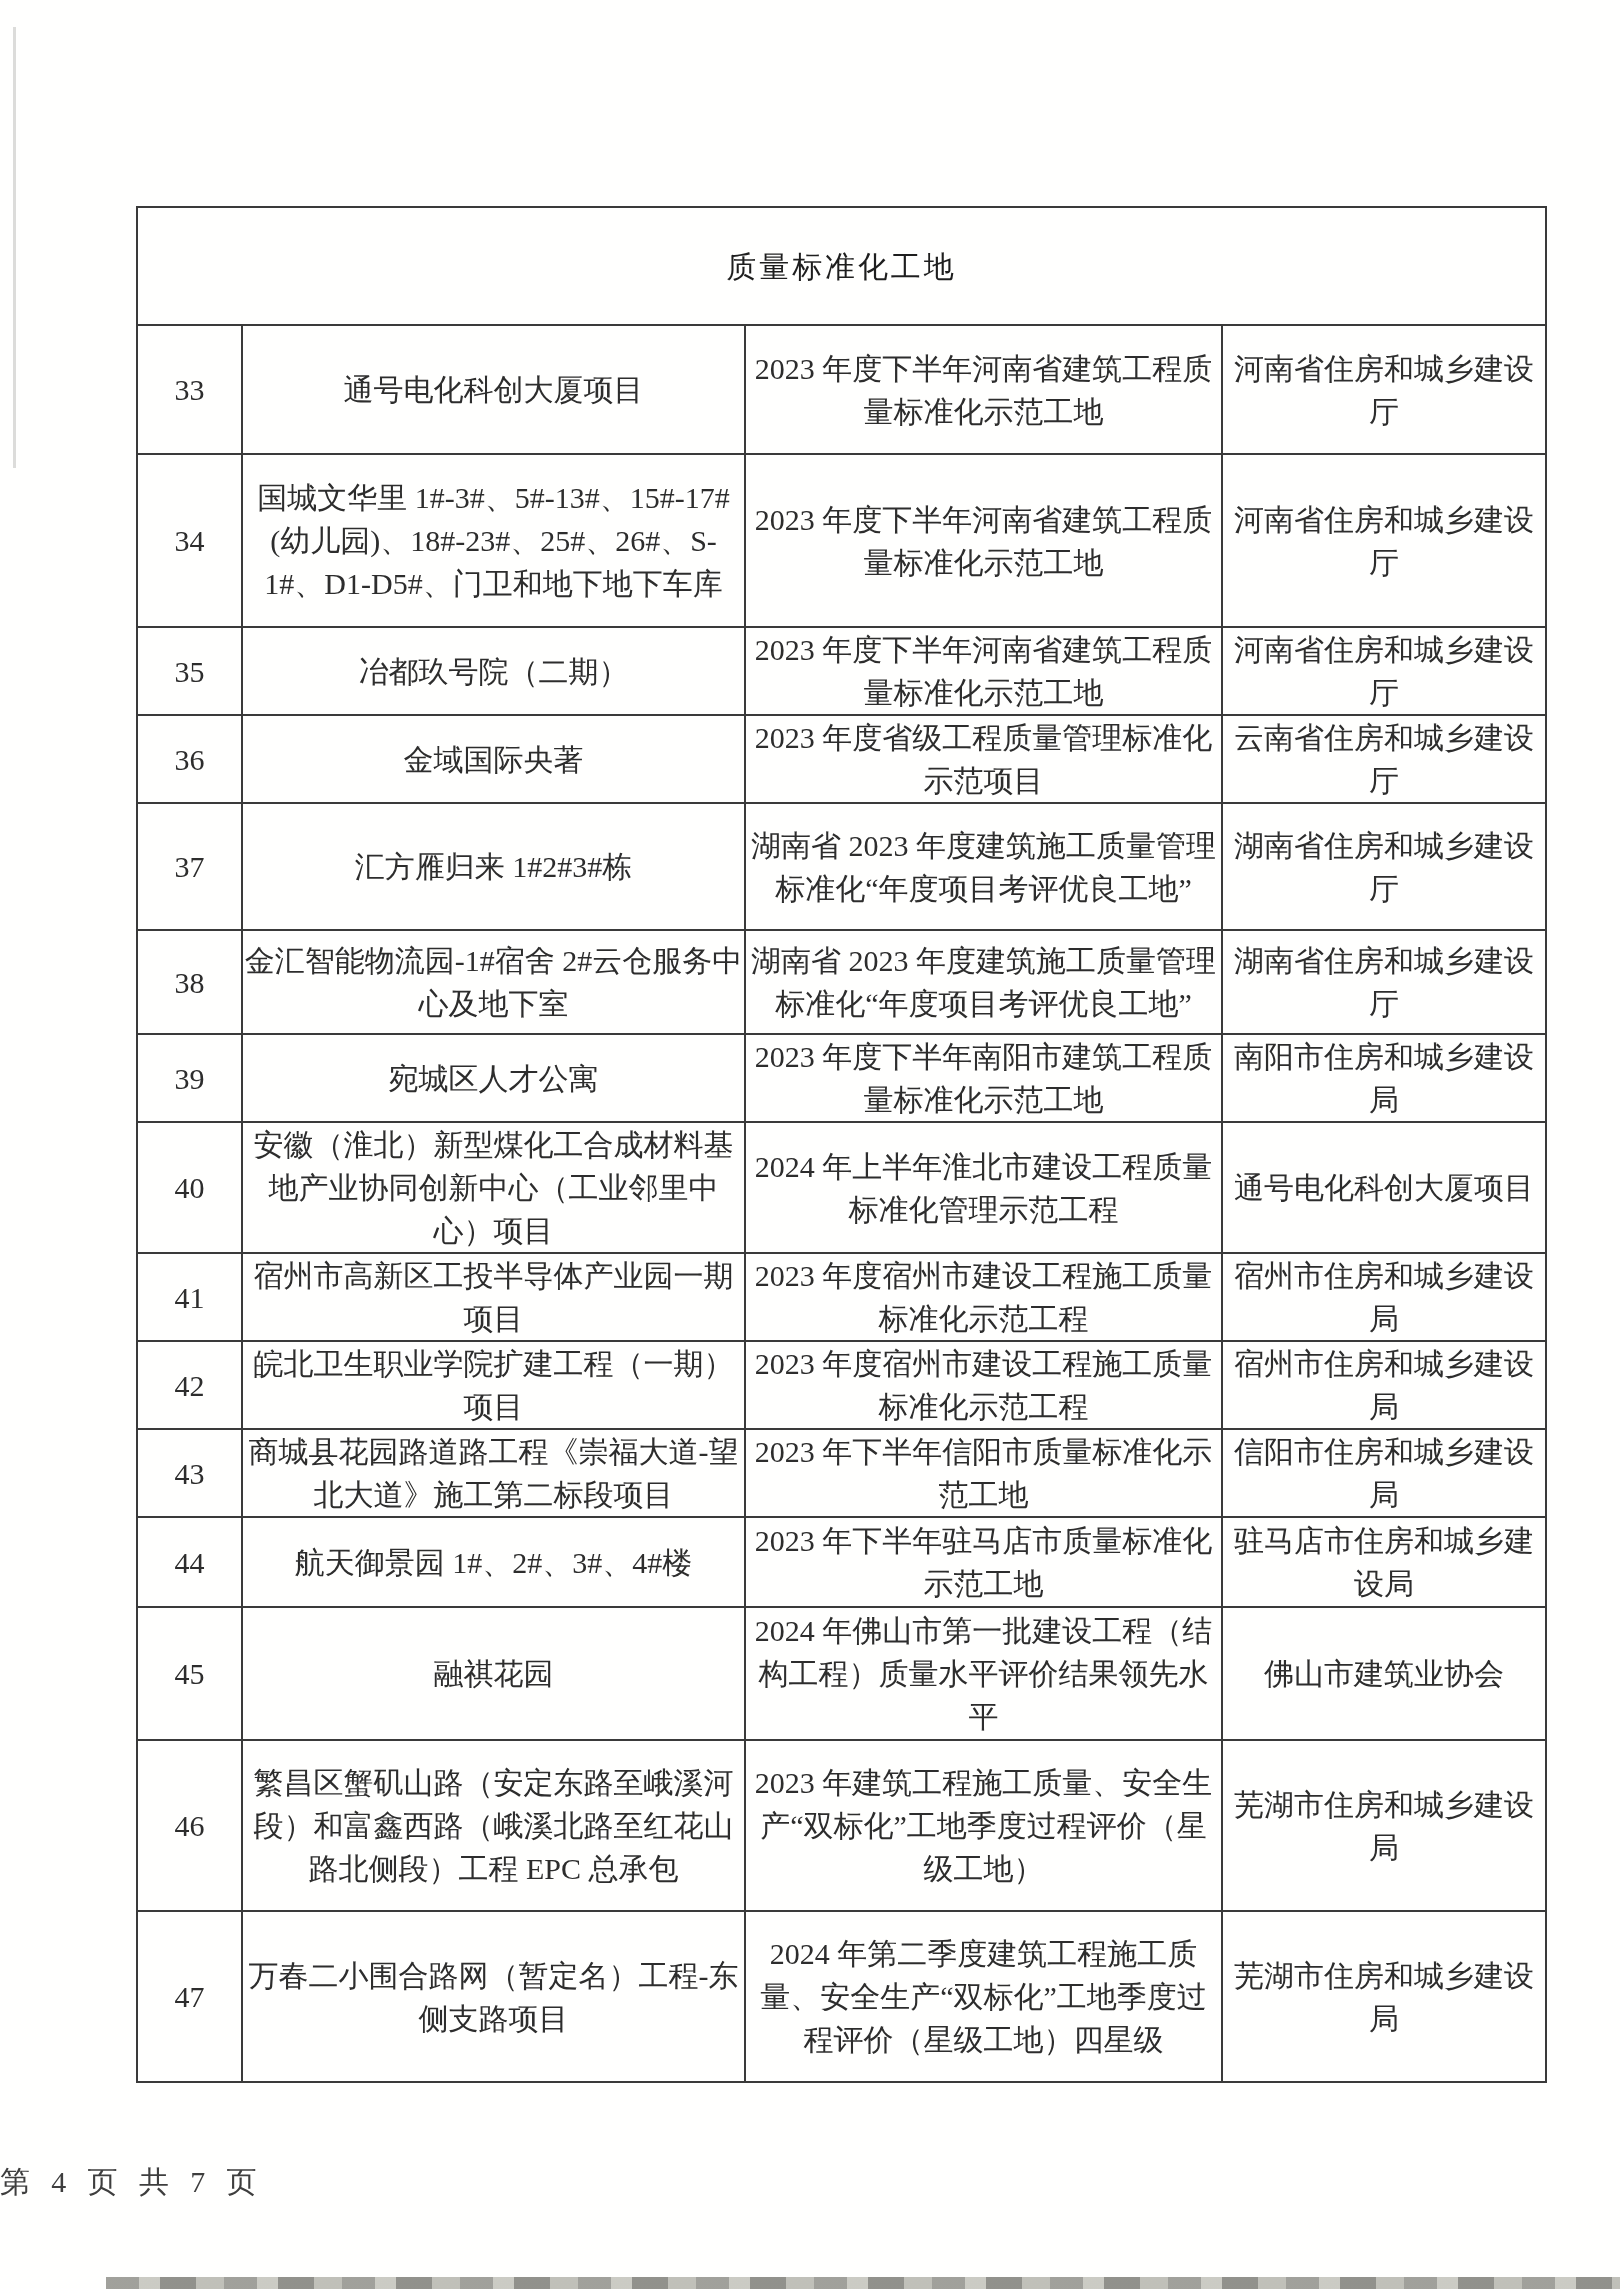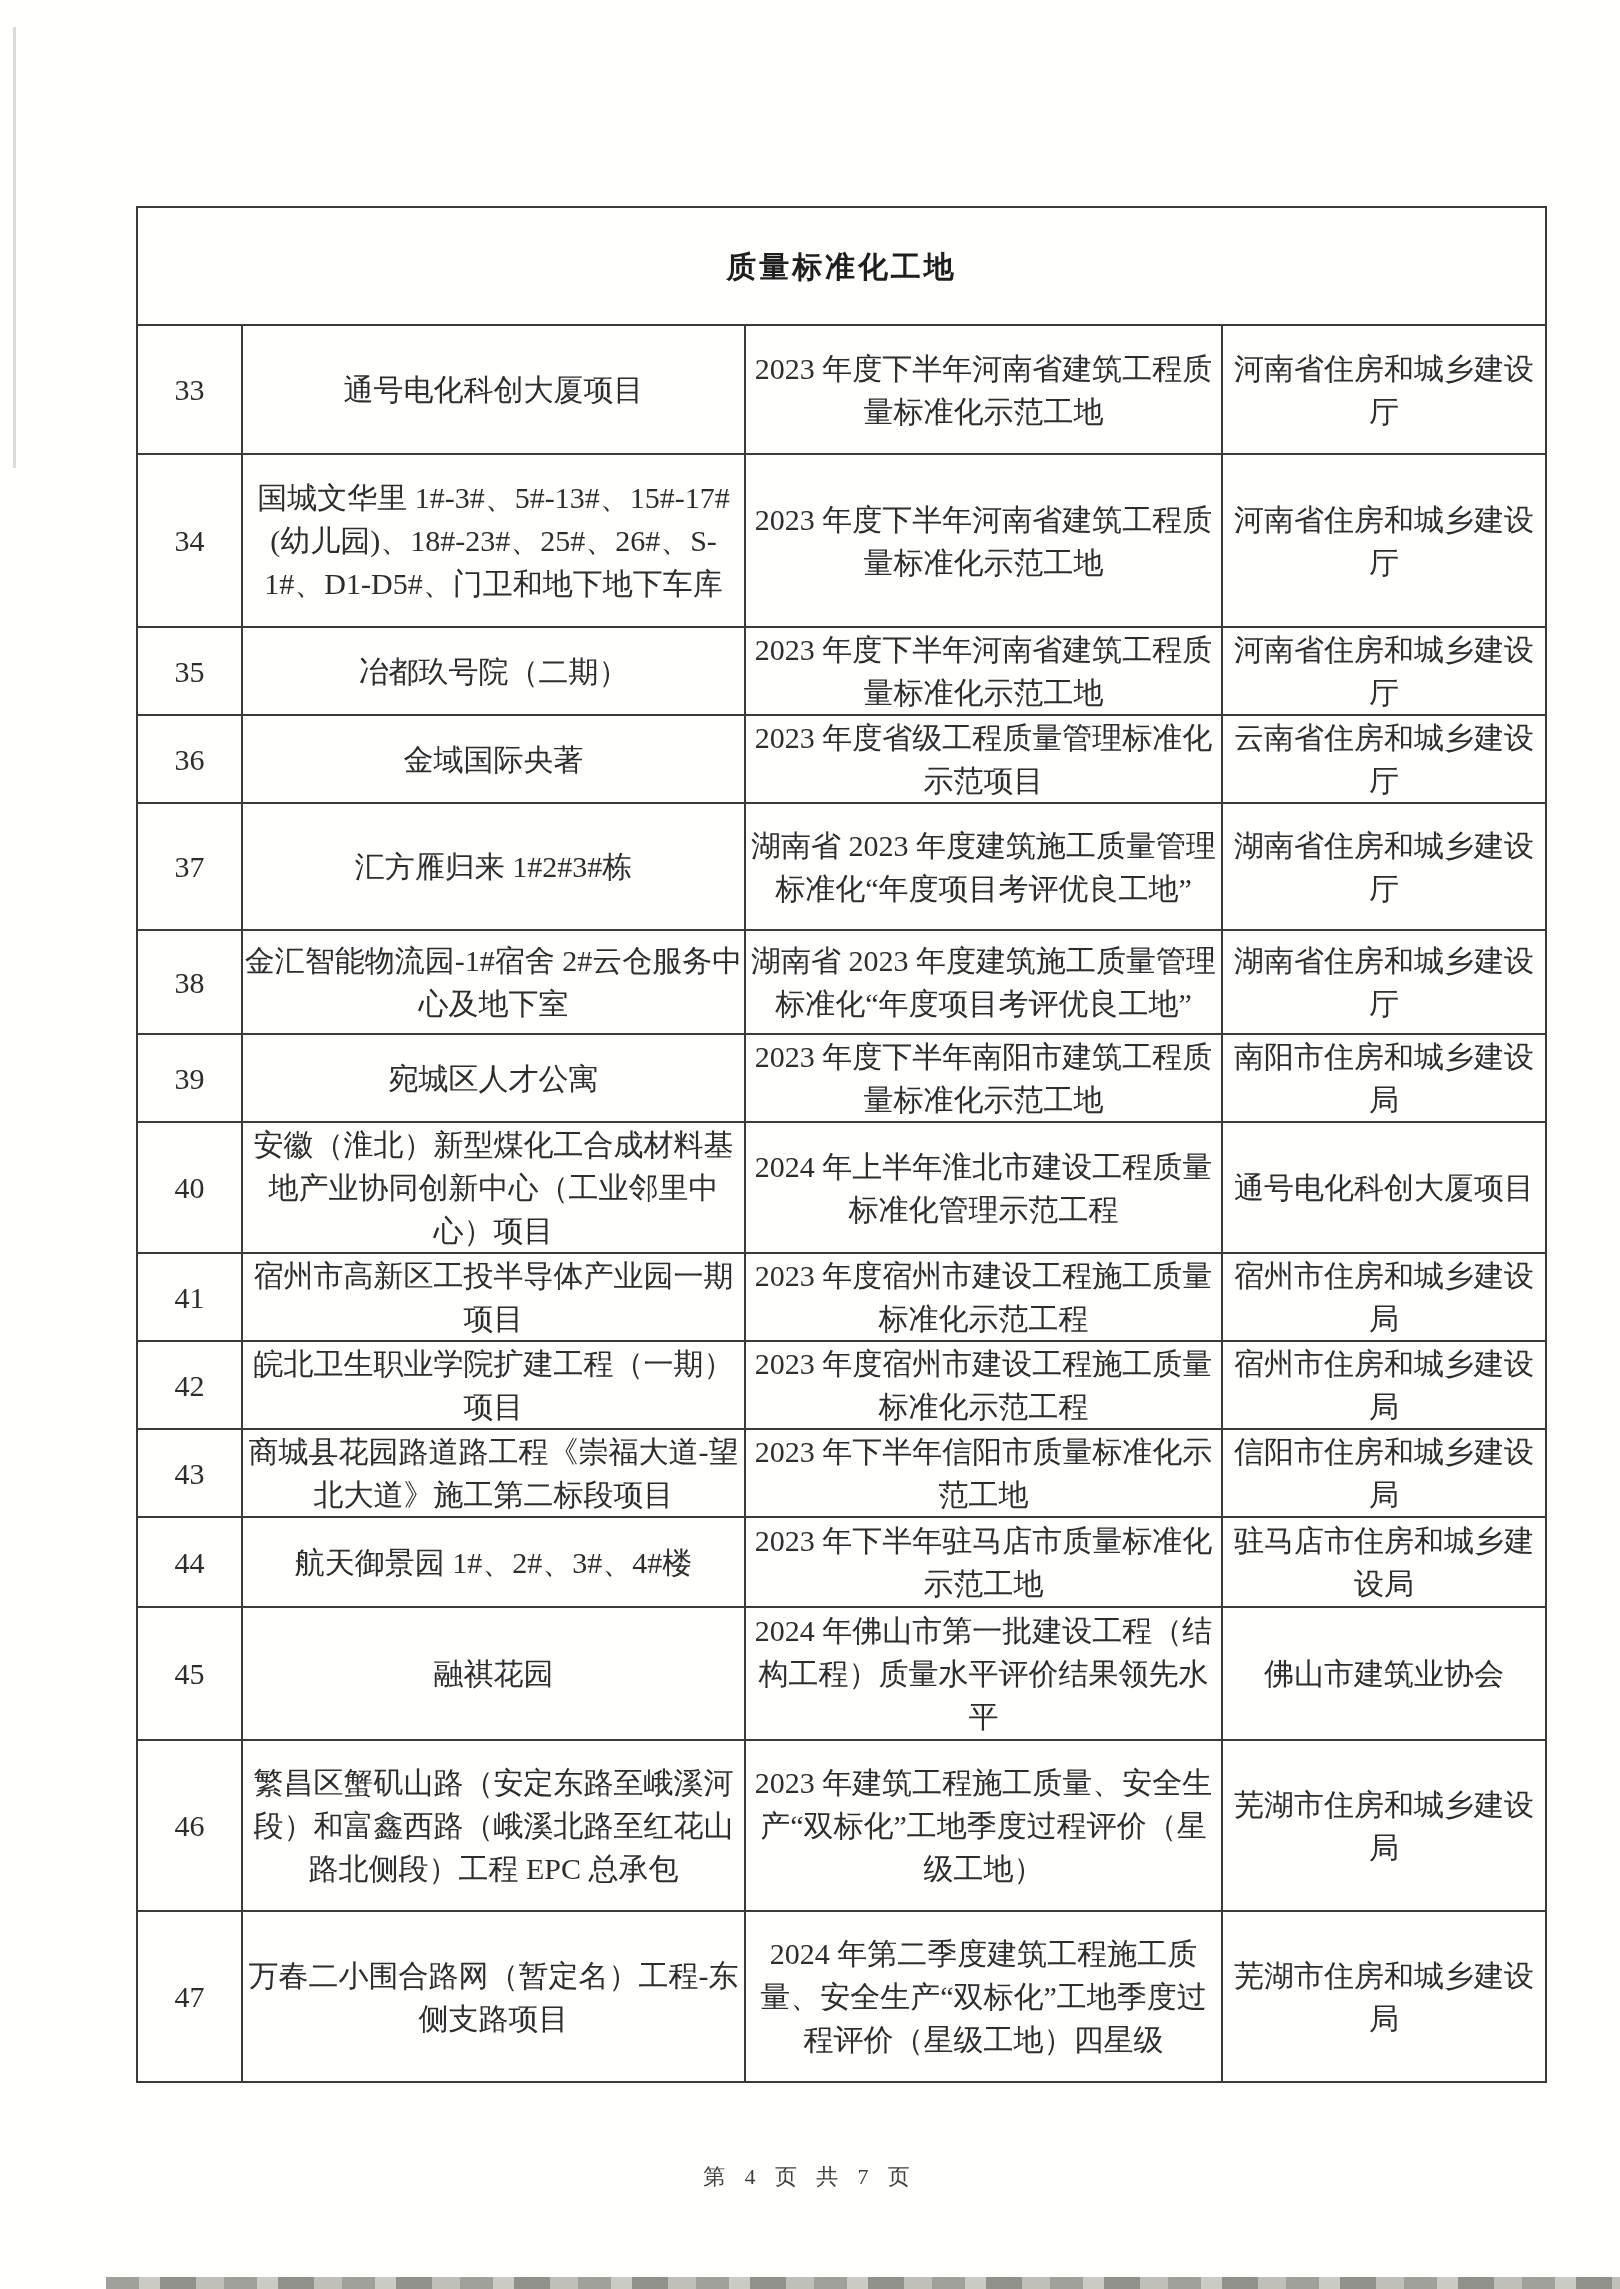--- a/index.html
+++ b/index.html
@@ -27,36 +27,36 @@
     border-bottom: 2.9px solid #3a3a3a;
     text-align: center;
     vertical-align: middle;
     font-size: 30px;
     line-height: 43px;
     padding: 0;
     word-break: break-word;
   }
   .title-cell {
     font-family: "Liberation Sans", "DejaVu Sans", sans-serif;
-    font-weight: bold;
+    font-weight: normal;
     font-size: 36px;
     letter-spacing: 2.9px;
     color: #1e1e1e;
   }
   .cell-no   { font-size: 32px; }
   .cell-proj { padding: 0 9.8px; border-radius: 15px; }
   .cell-award{ padding: 0 25.5px; }
   .cell-auth { padding: 0 33px; }
 
   .footer {
     position: absolute;
     top: 2162px; left: 0;
     width: 100%;
-    text-align: center;
-    font-size: 22px;
+    text-align: left;
+    font-size: 30px;
     letter-spacing: 6.9px;
     color: #3e3e3e;
   }
 
   .scan-edge-left {
     position: absolute;
     left: 12.7px; top: 27.4px;
     width: 2.9px; height: 441px;
     background: #dcdcda;
   }

